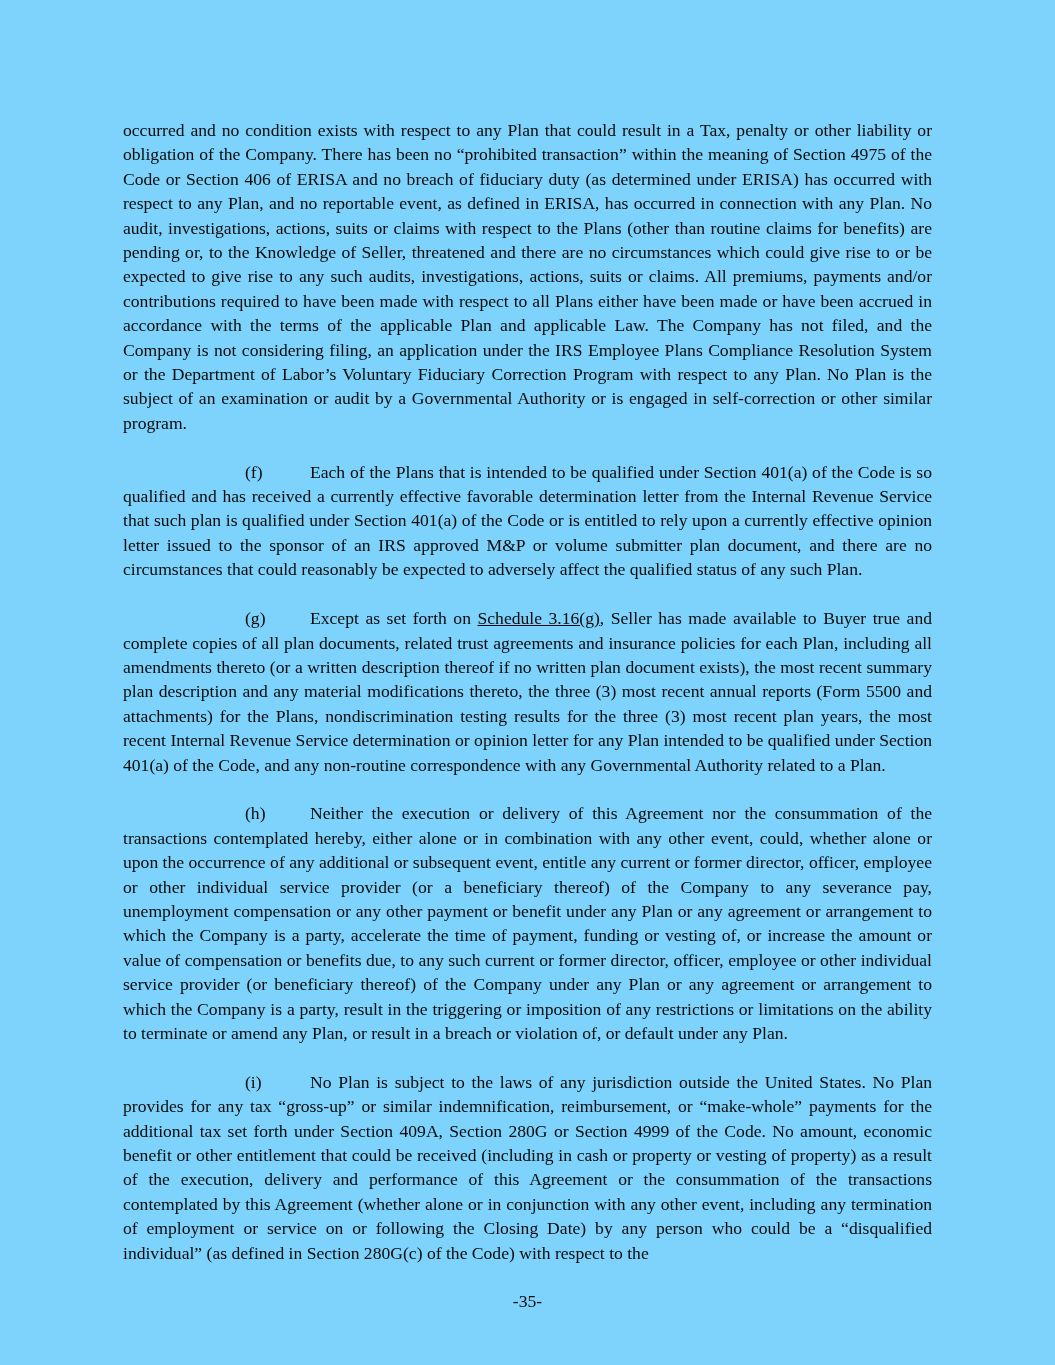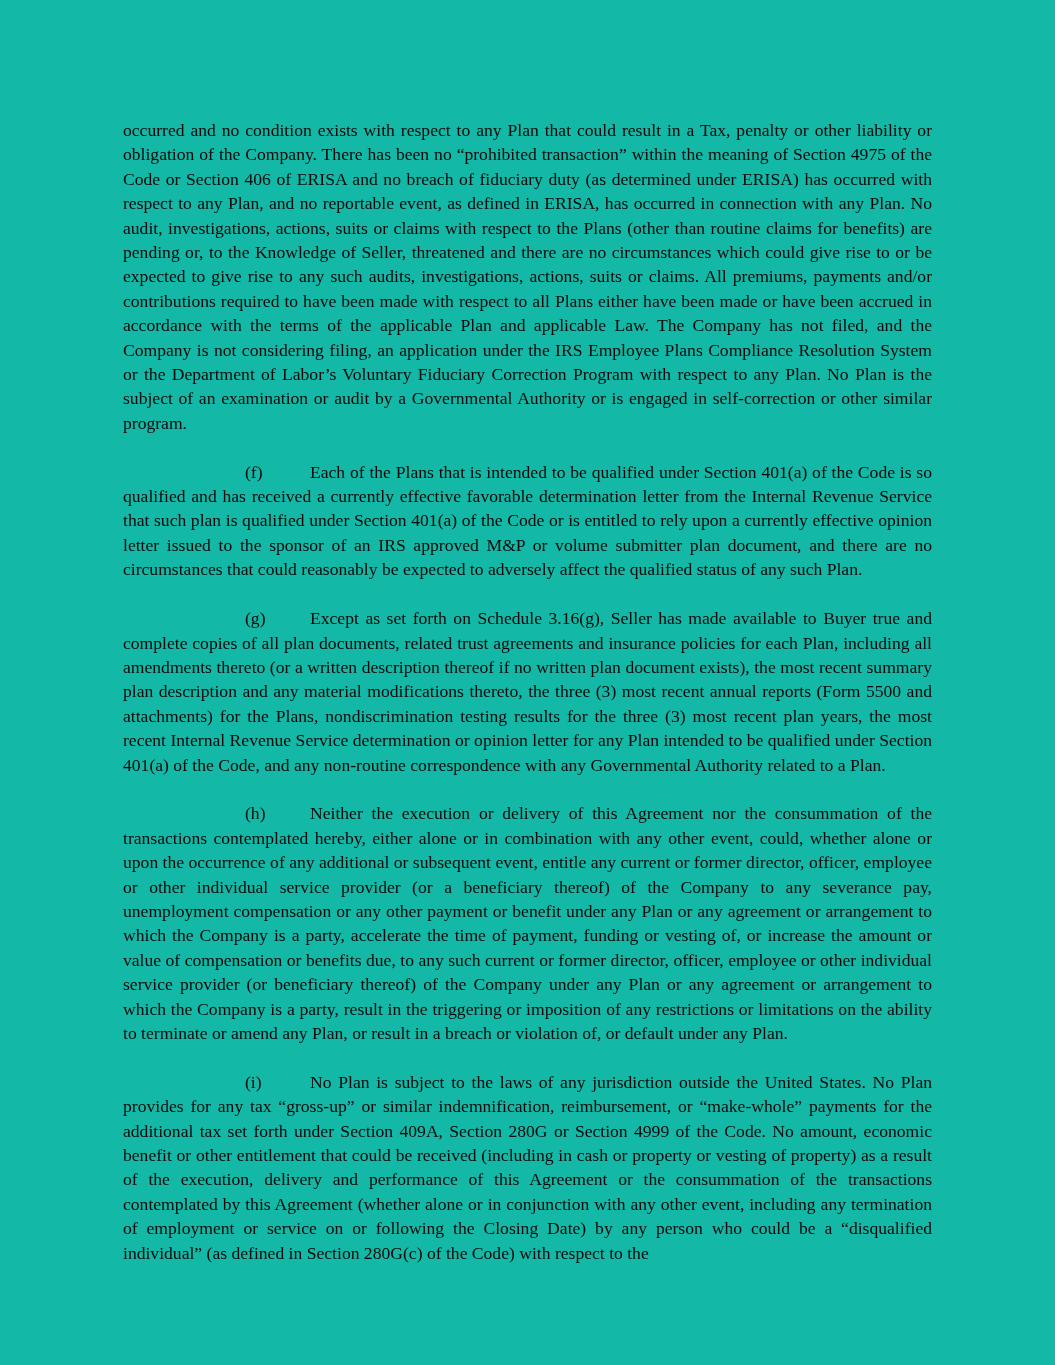--- a/index.html
+++ b/index.html
@@ -4,21 +4,21 @@
 <style>
   html, body {
     margin: 0;
     padding: 0;
     background: #ffffff;
   }
   .page {
     position: relative;
     width: 1055px;
     height: 1365px;
-    background: #14b8a6;
+    background: #7dd3fc;
     color: #000000;
     font-family: "Liberation Serif", "DejaVu Serif", serif;
     overflow: hidden;
   }
   .content {
     position: absolute;
     left: 123px;
     top: 118px;
     width: 809px;
   }
@@ -32,20 +32,21 @@
   p.body-para:last-child { margin-bottom: 4px; }
   p.sub-para {
     text-indent: 122px;
   }
   .sub-label {
     display: inline-block;
     width: 65px;
     text-indent: 0;
   }
   .underline {
+    text-decoration: underline;
     margin-top: 37px;
   }
   .page-footer {
     position: absolute;
     bottom: 52px;
     left: 0;
     width: 100%;
     text-align: center;
     font-size: 17.6px;
     line-height: 24.4px;
@@ -73,13 +74,14 @@
     <p class="body-para sub-para">
       <span class="sub-label">(h)</span><span>Neither the execution or delivery of this Agreement nor the consummation of the transactions contemplated hereby, either alone or in combination with any other event, could, whether alone or upon the occurrence of any additional or subsequent event, entitle any current or former director, officer, employee or other individual service provider (or a beneficiary thereof) of the Company to any severance pay, unemployment compensation or any other payment or benefit under any Plan or any agreement or arrangement to which the Company is a party, accelerate the time of payment, funding or vesting of, or increase the amount or value of compensation or benefits due, to any such current or former director, officer, employee or other individual service provider (or beneficiary thereof) of the Company under any Plan or any agreement or arrangement to which the Company is a party, result in the triggering or imposition of any restrictions or limitations on the ability to terminate or amend any Plan, or result in a breach or violation of, or default under any Plan.</span>
     </p>
 
     <p class="body-para sub-para">
       <span class="sub-label">(i)</span><span>No Plan is subject to the laws of any jurisdiction outside the United States. No Plan provides for any tax “gross-up” or similar indemnification, reimbursement, or “make-whole” payments for the additional tax set forth under Section 409A, Section 280G or Section 4999 of the Code. No amount, economic benefit or other entitlement that could be received (including in cash or property or vesting of property) as a result of the execution, delivery and performance of this Agreement or the consummation of the transactions contemplated by this Agreement (whether alone or in conjunction with any other event, including any termination of employment or service on or following the Closing Date) by any person who could be a “disqualified individual” (as defined in Section 280G(c) of the Code) with respect to the</span>
     </p>
 
   </div>
 
+  <div class="page-footer">-35-</div>
 </div>
 
 </body></html>

